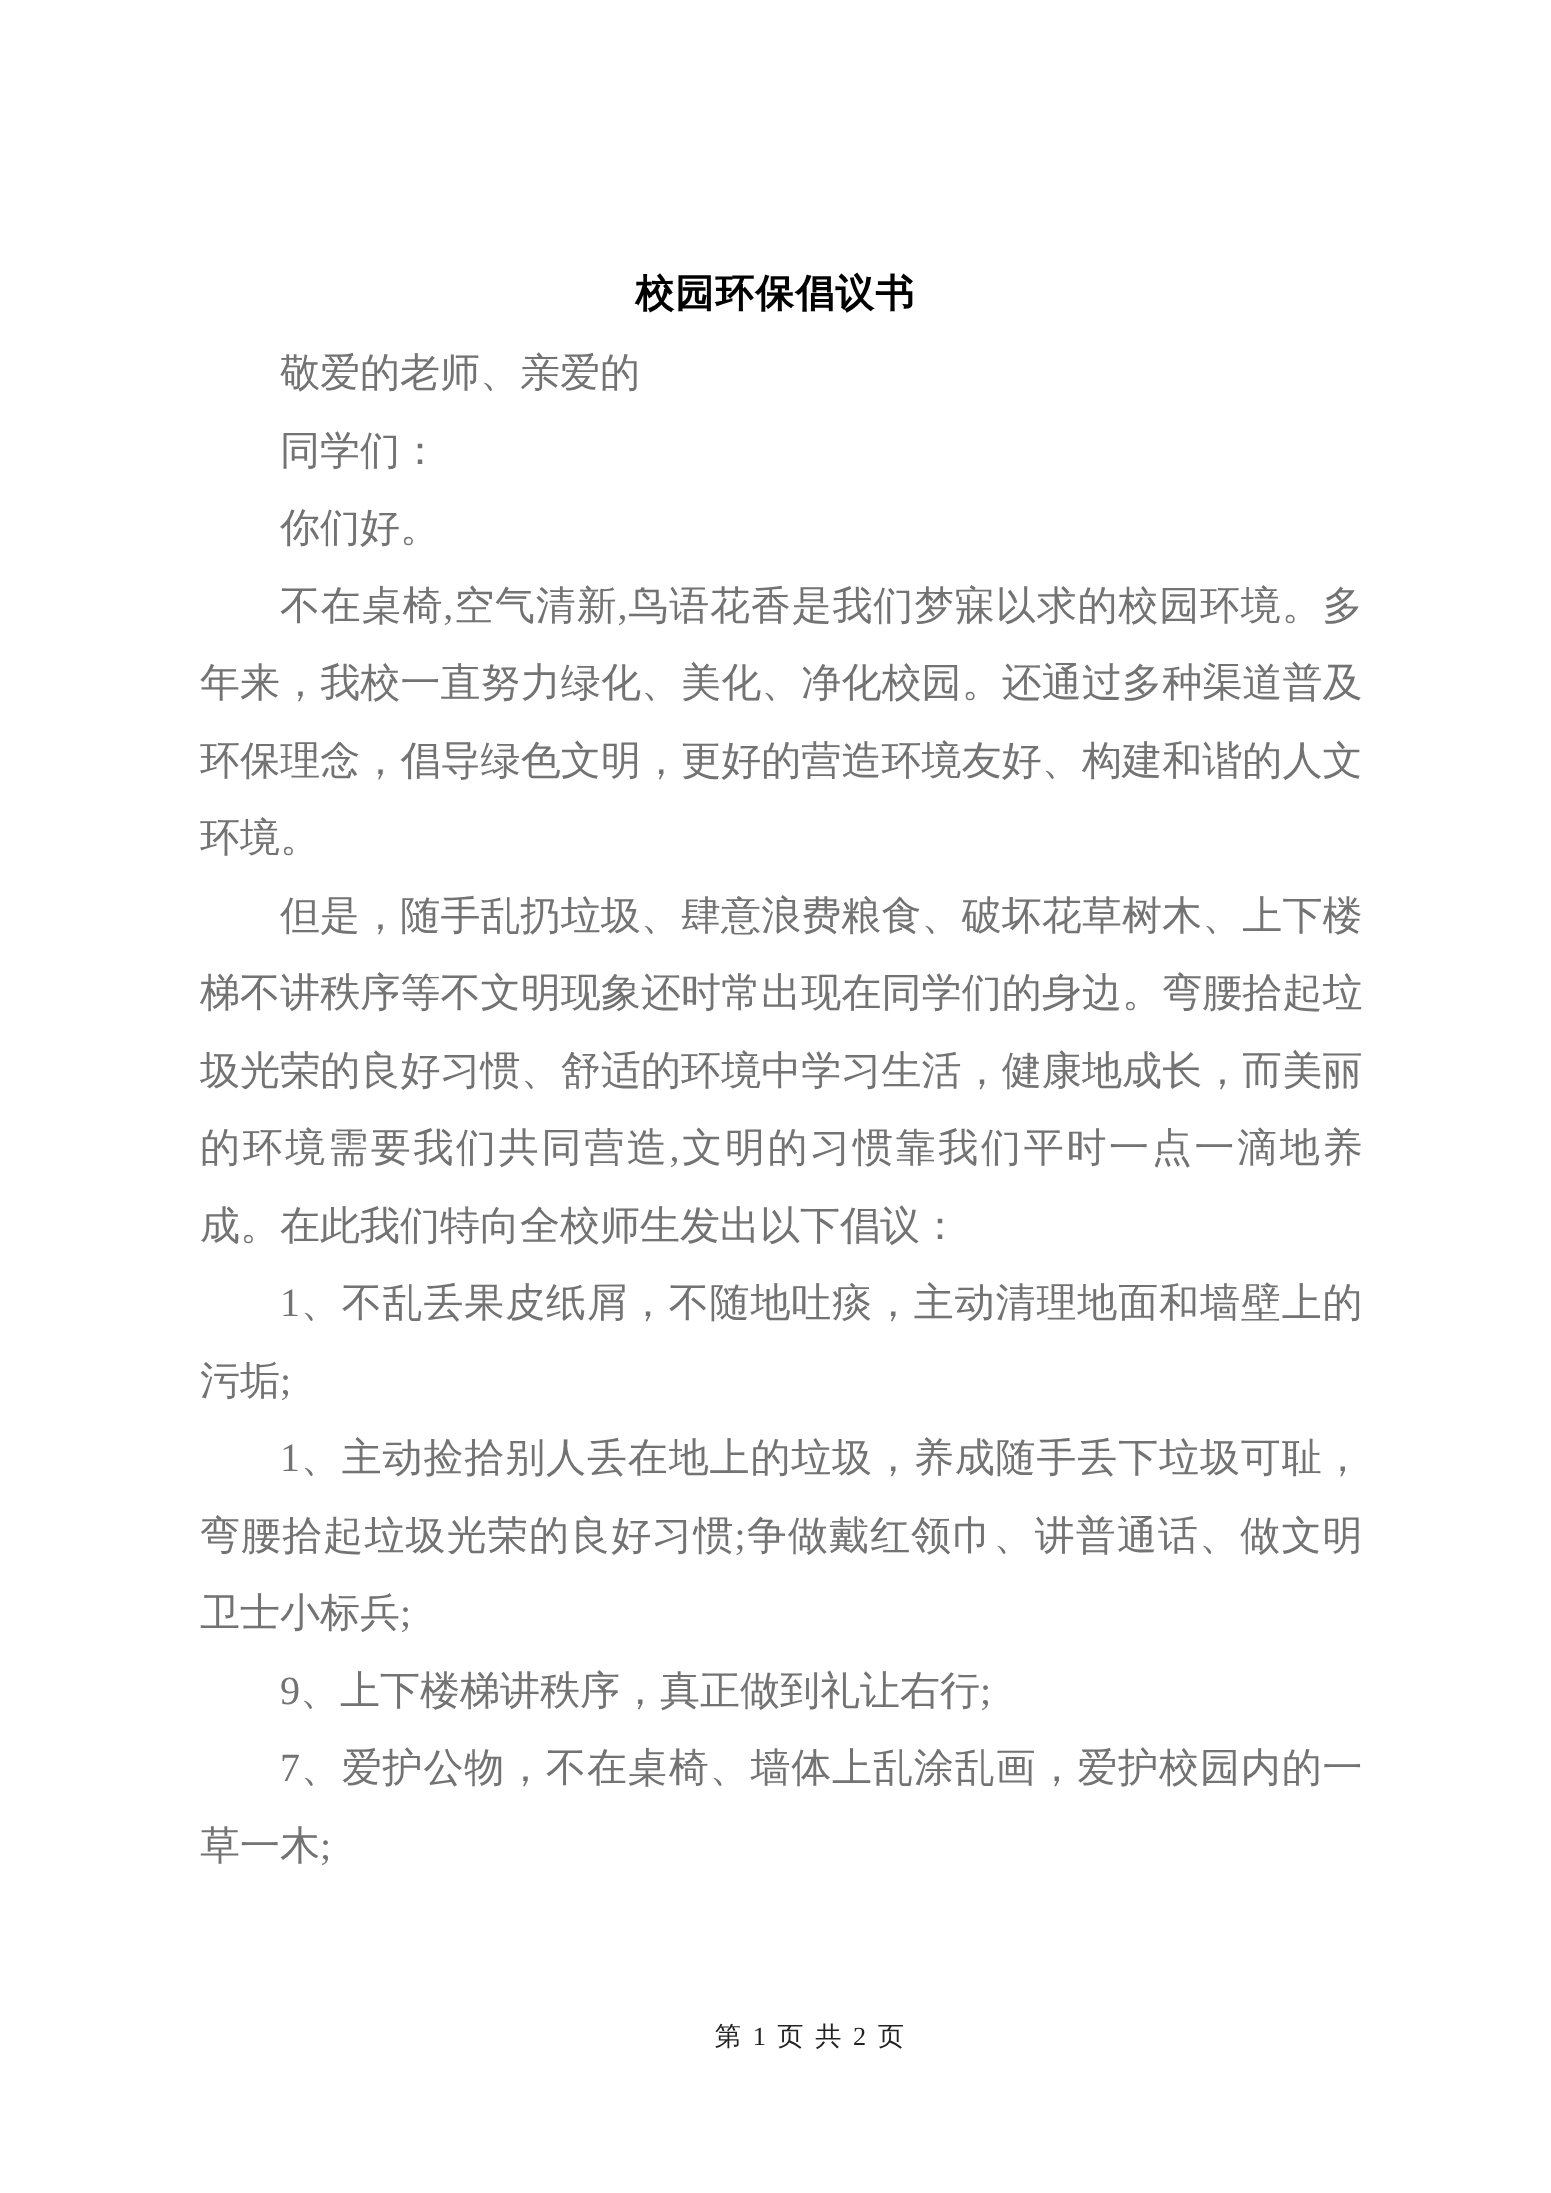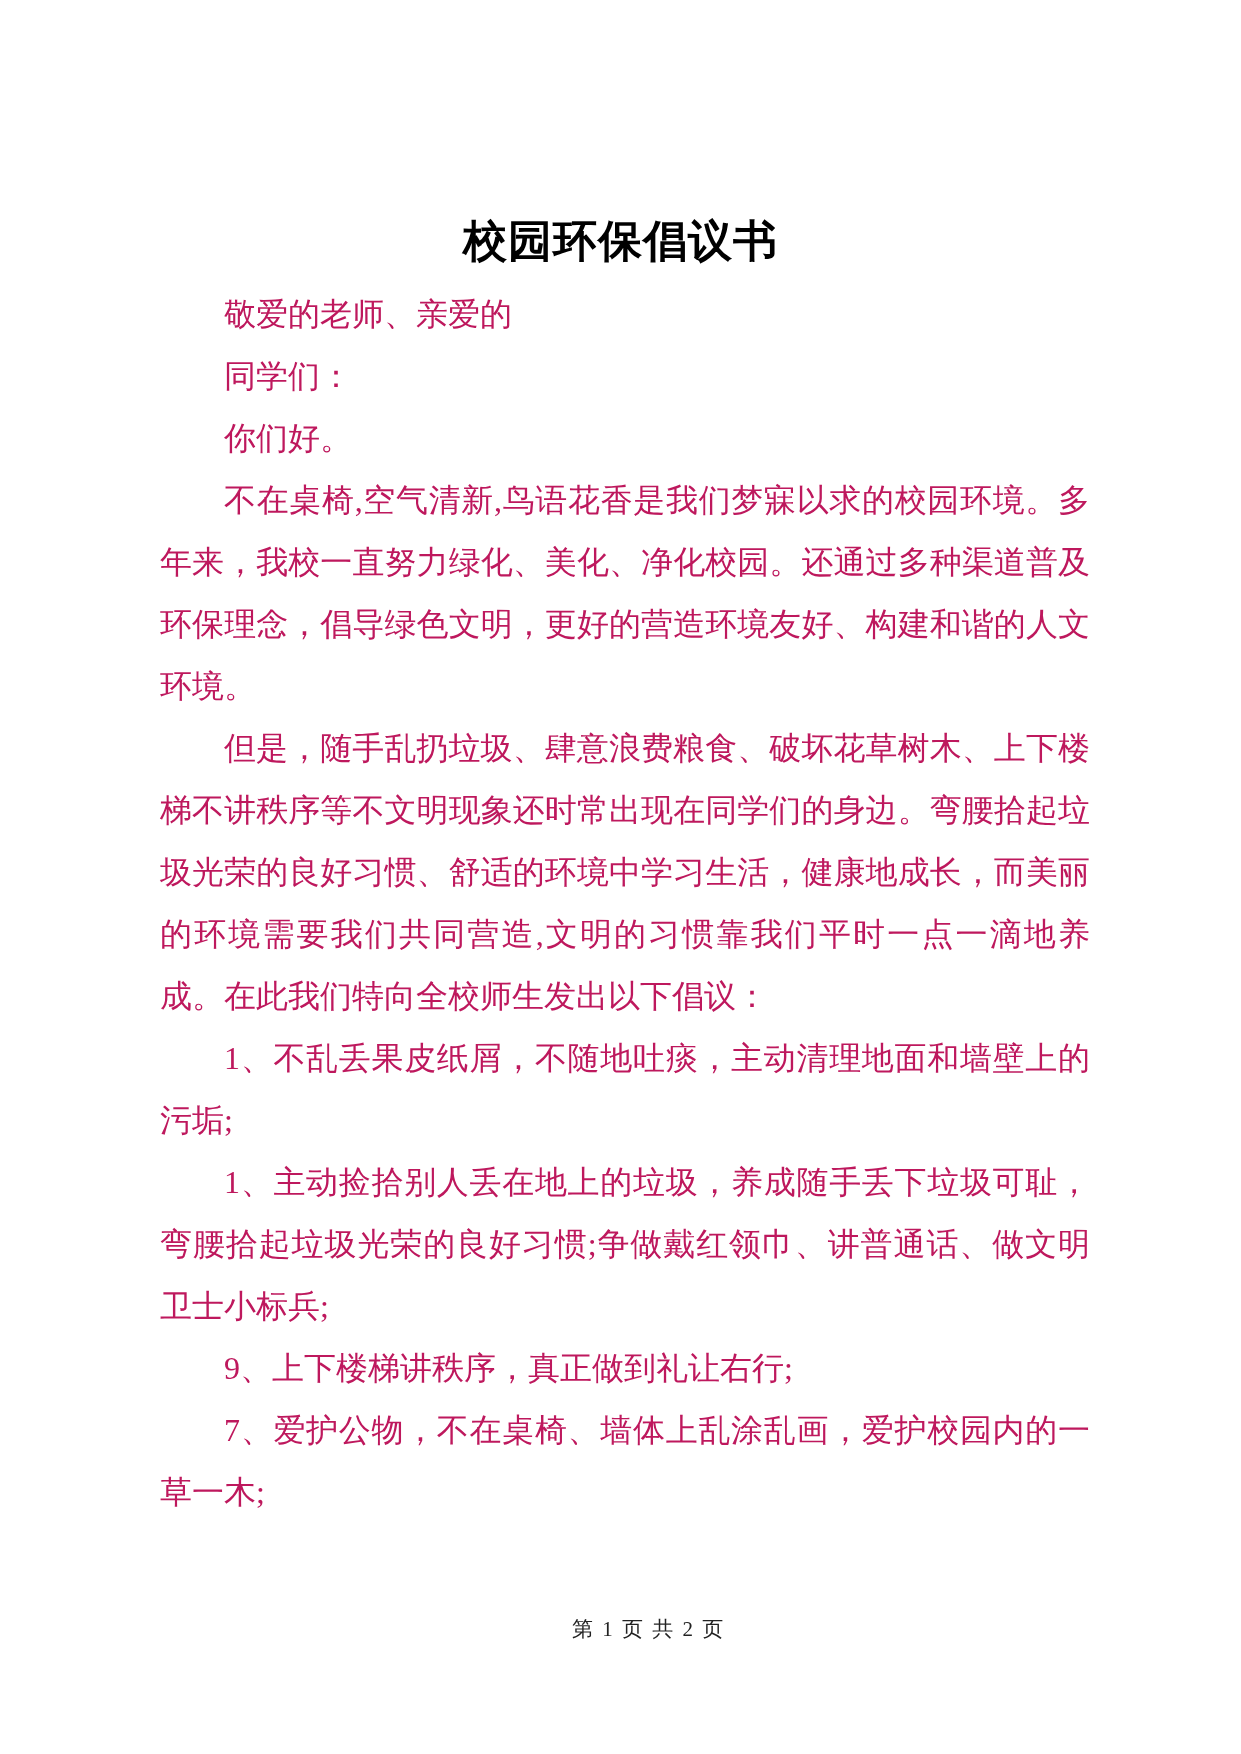--- a/index.html
+++ b/index.html
@@ -12,37 +12,37 @@
     background: #ffffff;
     position: relative;
     overflow: hidden;
     color: #000000;
     font-family: "Liberation Serif", "DejaVu Serif", serif;
   }
   .page-title {
     margin: 0;
     padding-top: 216px;
     text-align: center;
-    font-size: 44px;
+    font-size: 31px;
     line-height: 1.2;
     font-weight: bold;
     letter-spacing: 1px;
     font-family: "Liberation Serif", "DejaVu Serif", serif;
   }
   .content {
     margin: 14px 151px 0 160px; 
   }
   .content p {
     margin: 0;
     font-size: 32px;
     line-height: 62px;
     text-align: justify;
     text-justify: inter-ideograph;
     text-indent: 2em;
-    color: #be185d;
+    color: #737373;
     font-family: "Liberation Serif", "DejaVu Serif", serif;
   }
   .page-footer {
     position: absolute;
     top: 1614px;
     left: 0;
     width: 100%;
     text-align: center;
     font-size: 21px;
     line-height: 30px;

